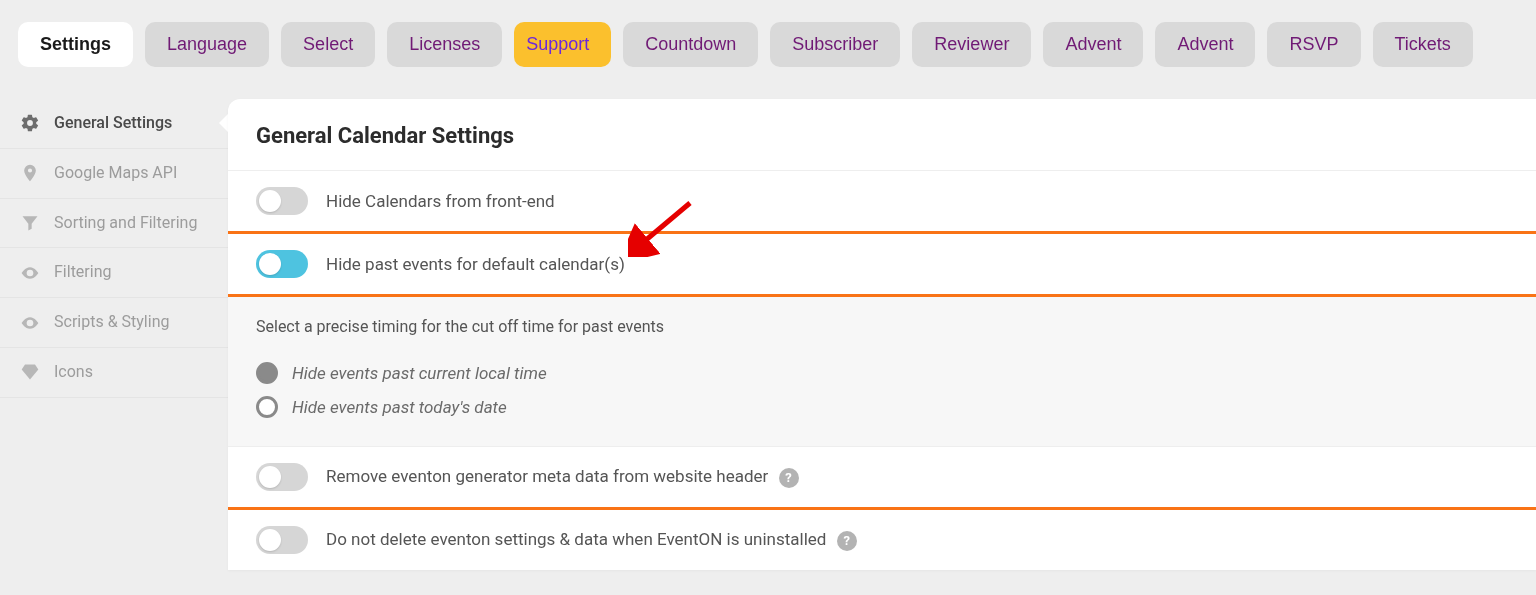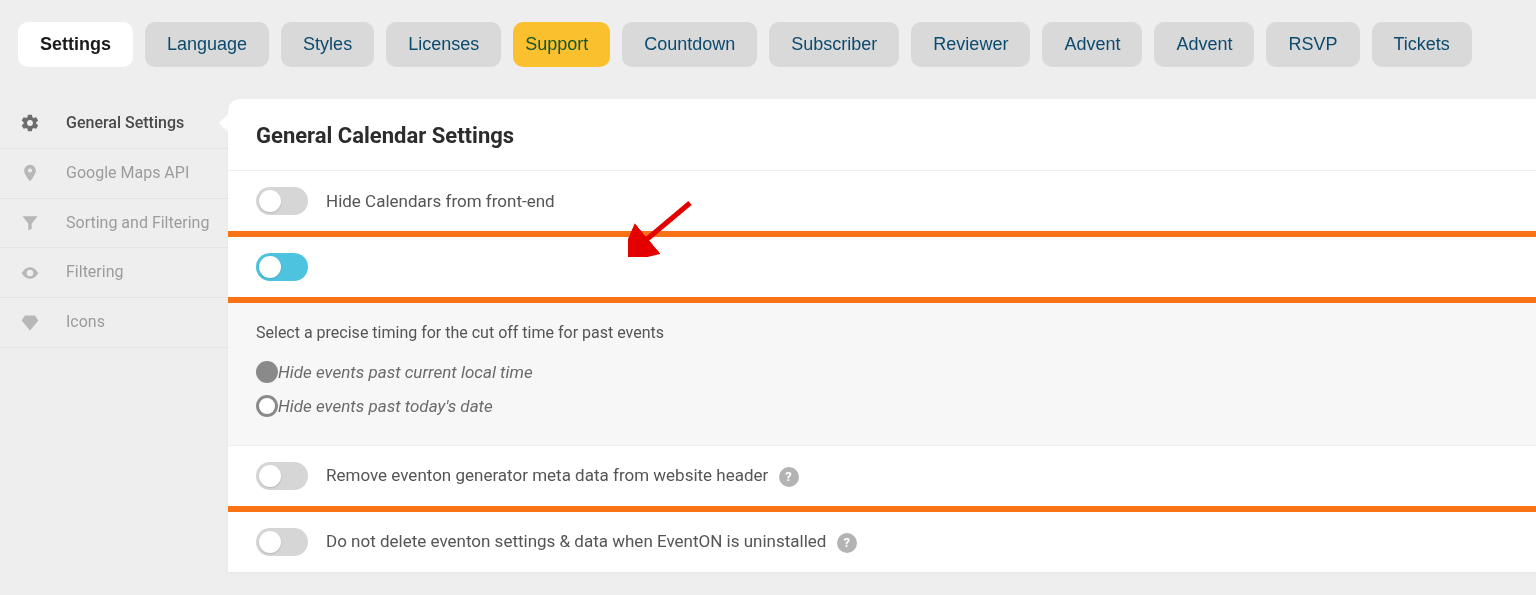--- a/index.html
+++ b/index.html
@@ -14,36 +14,36 @@
 
   
   .tabs {
     padding: 22px 18px 10px 18px;
     display: flex;
     flex-wrap: wrap;
     gap: 12px;
   }
   .tab {
     background: #d9d9d9;
-    color: #0c4a6e;
+    color: #701a75;
     font-size: 18px;
     font-weight: 500;
     padding: 12px 22px;
     border-radius: 10px;
     cursor: pointer;
     border: none;
   }
   .tab.active {
     background: #ffffff;
     color: #1a1a1a;
     font-weight: 600;
   }
   .tab.highlight {
     background: #fbc02d;
-    color: #14532d;
+    color: #6d28d9;
     padding-left: 12px;
   }
 
   
   .content {
     display: flex;
     padding: 22px 0 0 0;
   }
   .sidebar {
     width: 228px;
@@ -79,21 +79,21 @@
     border-right: 10px solid #ffffff;
   }
   .side-icon {
     width: 20px; height: 20px;
     display: inline-flex;
     align-items: center;
     justify-content: center;
     color: #b7b7b7;
   }
   .side-item.active .side-icon { color: #6d6d6d; }
-  .side-label { line-height: 1.3; margin-left: 12px; }
+  .side-label { line-height: 1.3; }
 
   
   .panel {
     flex: 1;
     background: #ffffff;
     border-radius: 12px 0 0 0;
     margin-right: 0;
     min-height: 440px;
     overflow: hidden;
     box-shadow: 0 1px 3px rgba(0,0,0,0.04);
@@ -104,40 +104,41 @@
     font-weight: 700;
     color: #2c2c2c;
     padding: 24px 24px 22px 28px;
     border-bottom: 1px solid #eee;
   }
   .row {
     display: flex;
     align-items: center;
     gap: 18px;
     padding: 16px 28px;
-    border-bottom: 6px solid #f97316;
+    border-bottom: 3px solid #f97316;
   }
   .row.sub {
     display: block;
     background: #f7f7f7;
     border-bottom: 1px solid #eee;
     padding: 20px 28px 22px 28px;
   }
   .row-label {
     font-size: 17px;
     color: #555;
   }
   .sub-heading {
     font-size: 16px;
     color: #555;
-    margin-bottom: 13px;
+    margin-bottom: 20px;
   }
   .radio-row {
     display: flex;
     align-items: center;
+    gap: 14px;
     padding: 6px 0;
   }
   .radio {
     width: 22px; height: 22px; border-radius: 50%;
     border: 3px solid #8a8a8a;
     background: #fff;
     cursor: pointer;
     flex-shrink: 0;
   }
   .radio.checked {
@@ -192,21 +193,21 @@
     left: 400px;
     pointer-events: none;
   }
 </style>
 </head>
 <body>
 
 <div class="tabs" id="tabs-row">
     <button class="tab active">Settings</button>
     <button class="tab">Language</button>
-    <button class="tab">Styles</button>
+    <button class="tab">Select</button>
     <button class="tab">Licenses</button>
     <button class="tab highlight">Support</button>
     <button class="tab">Countdown</button>
     <button class="tab">Subscriber</button>
     <button class="tab">Reviewer</button>
     <button class="tab">Advent</button>
     <button class="tab">Advent</button>
     <button class="tab">RSVP</button>
     <button class="tab">Tickets</button>
   </div>
@@ -242,20 +243,28 @@
         <span class="side-icon">
           <svg viewBox="0 0 24 24" width="20" height="20" fill="currentColor">
             <path d="M12 5C6 5 2 12 2 12s4 7 10 7 10-7 10-7-4-7-10-7Zm0 11a4 4 0 1 1 4-4 4 4 0 0 1-4 4Z"></path>
           </svg>
         </span>
         <span class="side-label">Filtering</span>
       </div>
       <div class="side-item">
         <span class="side-icon">
           <svg viewBox="0 0 24 24" width="20" height="20" fill="currentColor">
+            <path d="M12 5C6 5 2 12 2 12s4 7 10 7 10-7 10-7-4-7-10-7Zm0 11a4 4 0 1 1 4-4 4 4 0 0 1-4 4Z"></path>
+          </svg>
+        </span>
+        <span class="side-label">Scripts &amp; Styling</span>
+      </div>
+      <div class="side-item">
+        <span class="side-icon">
+          <svg viewBox="0 0 24 24" width="20" height="20" fill="currentColor">
             <path d="M6 3h12l4 6-10 12L2 9Z"></path>
           </svg>
         </span>
         <span class="side-label">Icons</span>
       </div>
     </div>
 
   <div class="panel">
     <div class="panel-title">General Calendar Settings</div>
 
@@ -263,20 +272,21 @@
       <div class="toggle" id="tg-hide-cal">
           <div class="knob"></div>
         </div>
       <div class="row-label">Hide Calendars from front-end</div>
     </div>
 
     <div class="row">
       <div class="toggle on" id="tg-hide-past">
           <div class="knob"></div>
         </div>
+      <div class="row-label">Hide past events for default calendar(s)</div>
     </div>
 
     <div class="row sub">
       <div class="sub-heading">Select a precise timing for the cut off time for past events</div>
       <div class="radio-row">
         <div class="radio checked" id="ro0"></div>
         <div class="radio-label">Hide events past current local time</div>
       </div>
       <div class="radio-row">
         <div class="radio" id="ro1"></div>

